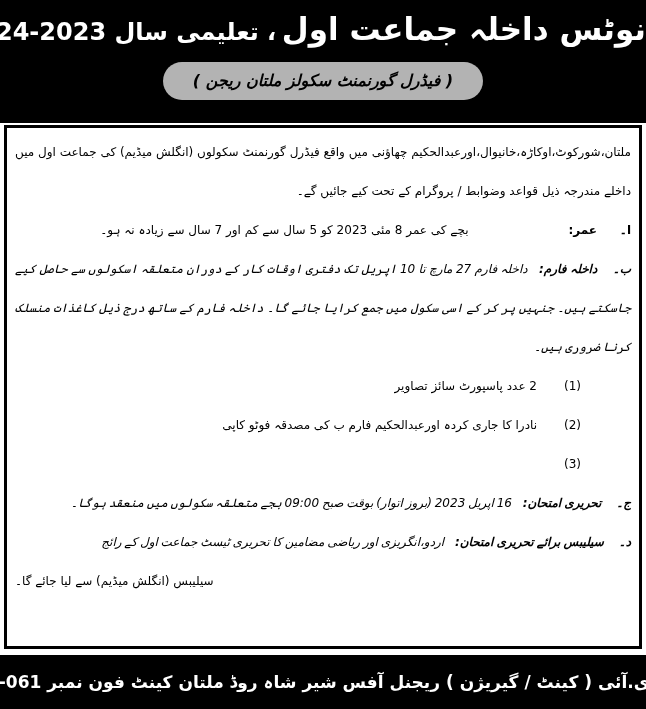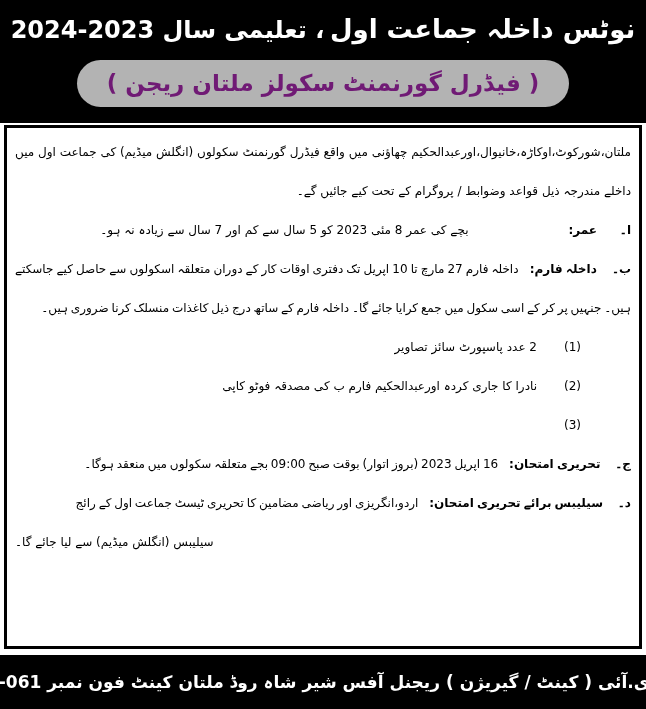--- a/index.html
+++ b/index.html
@@ -8,41 +8,41 @@
     display:flex;flex-direction:column;
     background:#ffffff;overflow:hidden;
     font-family:"DejaVu Sans",sans-serif;color:#000;
   }
   
   .header{
     flex:0 0 auto;height:123px;background:#000000;
     direction:rtl;text-align:center;box-sizing:border-box;padding-top:5px;
   }
   .title{color:#ffffff;font-weight:bold;line-height:48px;white-space:nowrap;}
-  .title-main{font-size:26px;}
+  .title-main{font-size:31px;}
   .title-rest{font-size:24px;}
   .pill{
-    display:inline-block;background:#b3b3b3;color:#701a75;
-    font-size:23px;font-weight:bold;line-height:1.25;
-    padding:9px 30px;border-radius:32px;margin-top:3px;white-space:nowrap;
+    display:inline-block;background:#b3b3b3;color:#000000;
+    font-size:16px;font-weight:bold;line-height:1.25;
+    padding:9px 30px;border-radius:32px;margin-top:3px;white-space:nowrap;font-style:italic;
   }
   
   .content{
     flex:0 0 auto;height:524px;box-sizing:border-box;
     margin:2px 4px 6px 4px;border:3px solid #000000;background:#ffffff;
     padding:5px 8px 0 8px;direction:rtl;font-size:12px;
   }
   .content > div{line-height:39px;}
   .l-just{text-align:justify;text-align-last:justify;word-spacing:-1px;}
   .l-center{text-align:right;}
   .row{display:flex;align-items:baseline;}
   .row .marker{flex:0 0 34px;font-weight:bold;}
   .row .label{font-weight:bold;margin-left:16px;}
   .row .text-gap{margin-right:84px;}
-  .para{text-align:justify;word-spacing:-1px;}
+  .para{text-align:justify;word-spacing:-1px;font-style:italic;}
   .marker-i{font-weight:bold;padding-left:12px;}
   .label-i{font-weight:bold;padding-left:8px;}
   .subitem{display:flex;align-items:baseline;padding-right:50px;}
   .subitem .num{flex:0 0 44px;}
   .cont-left{text-align:left;}
   
   .footer{
     flex:1 1 auto;background:#000000;color:#ffffff;
     direction:rtl;display:flex;align-items:center;justify-content:center;
   }

